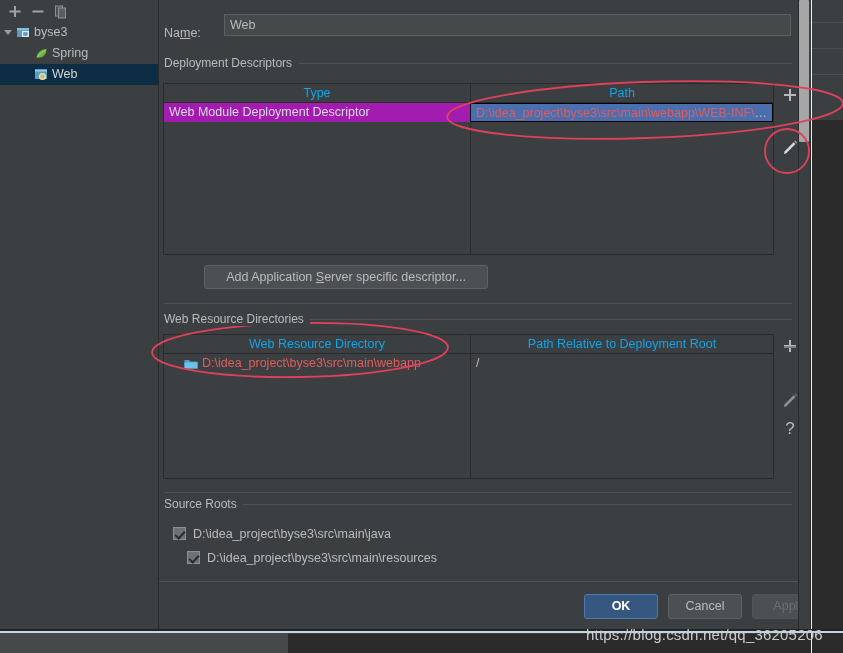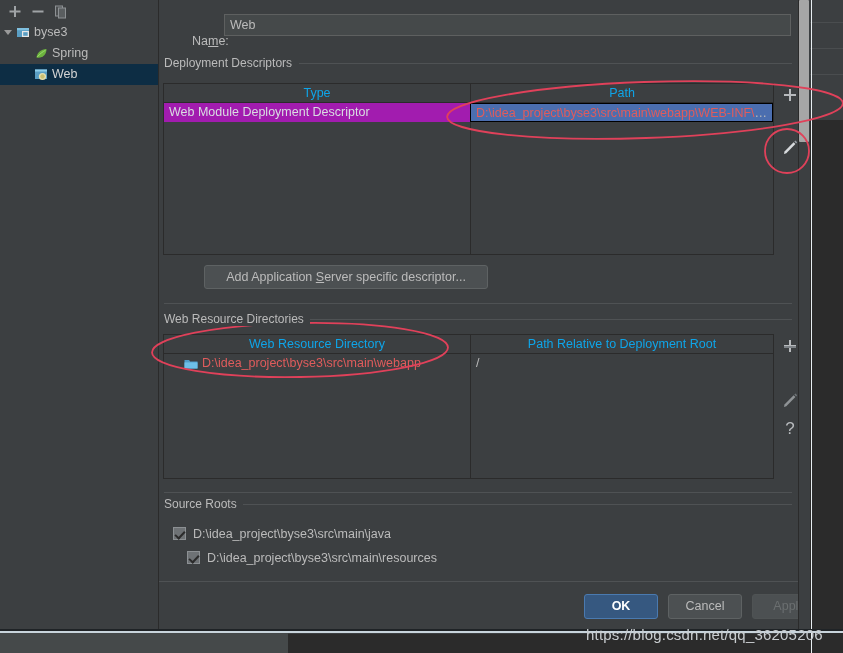--- a/index.html
+++ b/index.html
@@ -38,21 +38,21 @@
               border-left:5px solid #9a9a9a;border-top:4px solid transparent;border-bottom:4px solid transparent;}
   .tree-arrow.open{left:4px;top:8px;border-left:4px solid transparent;border-right:4px solid transparent;
               border-top:5px solid #9a9a9a;border-bottom:0;}
   .tree-ico{position:absolute;top:3px;width:15px;height:15px;}
   .tree-label{position:absolute;white-space:nowrap;}
 
   
   .main{position:absolute;left:159px;top:0;width:640px;height:630px;background:#3c3f41;}
 
   .name-row{position:absolute;left:5px;top:14px;width:628px;height:24px;}
-  .name-lbl{position:absolute;left:0;top:20px;font-size:12.5px;color:#bbbbbb;margin-left:28px;}
+  .name-lbl{position:absolute;left:0;top:12px;font-size:12.5px;color:#bbbbbb;}
   .name-lbl u{text-decoration:underline;}
   .name-input{position:absolute;left:60px;top:0;width:567px;height:22px;
      background:#45494a;border:1px solid #5e6060;color:#bbbbbb;
      font-family:"Liberation Sans",sans-serif;font-size:12.5px;
      padding:0 5px;box-sizing:border-box;outline:none;}
 
   
   .group-title{position:absolute;font-size:12px;color:#bbbbbb;background:#3c3f41;padding-right:6px;z-index:2;white-space:nowrap;}
   .group-rule{position:absolute;height:1px;background:#4f5254;}
 

